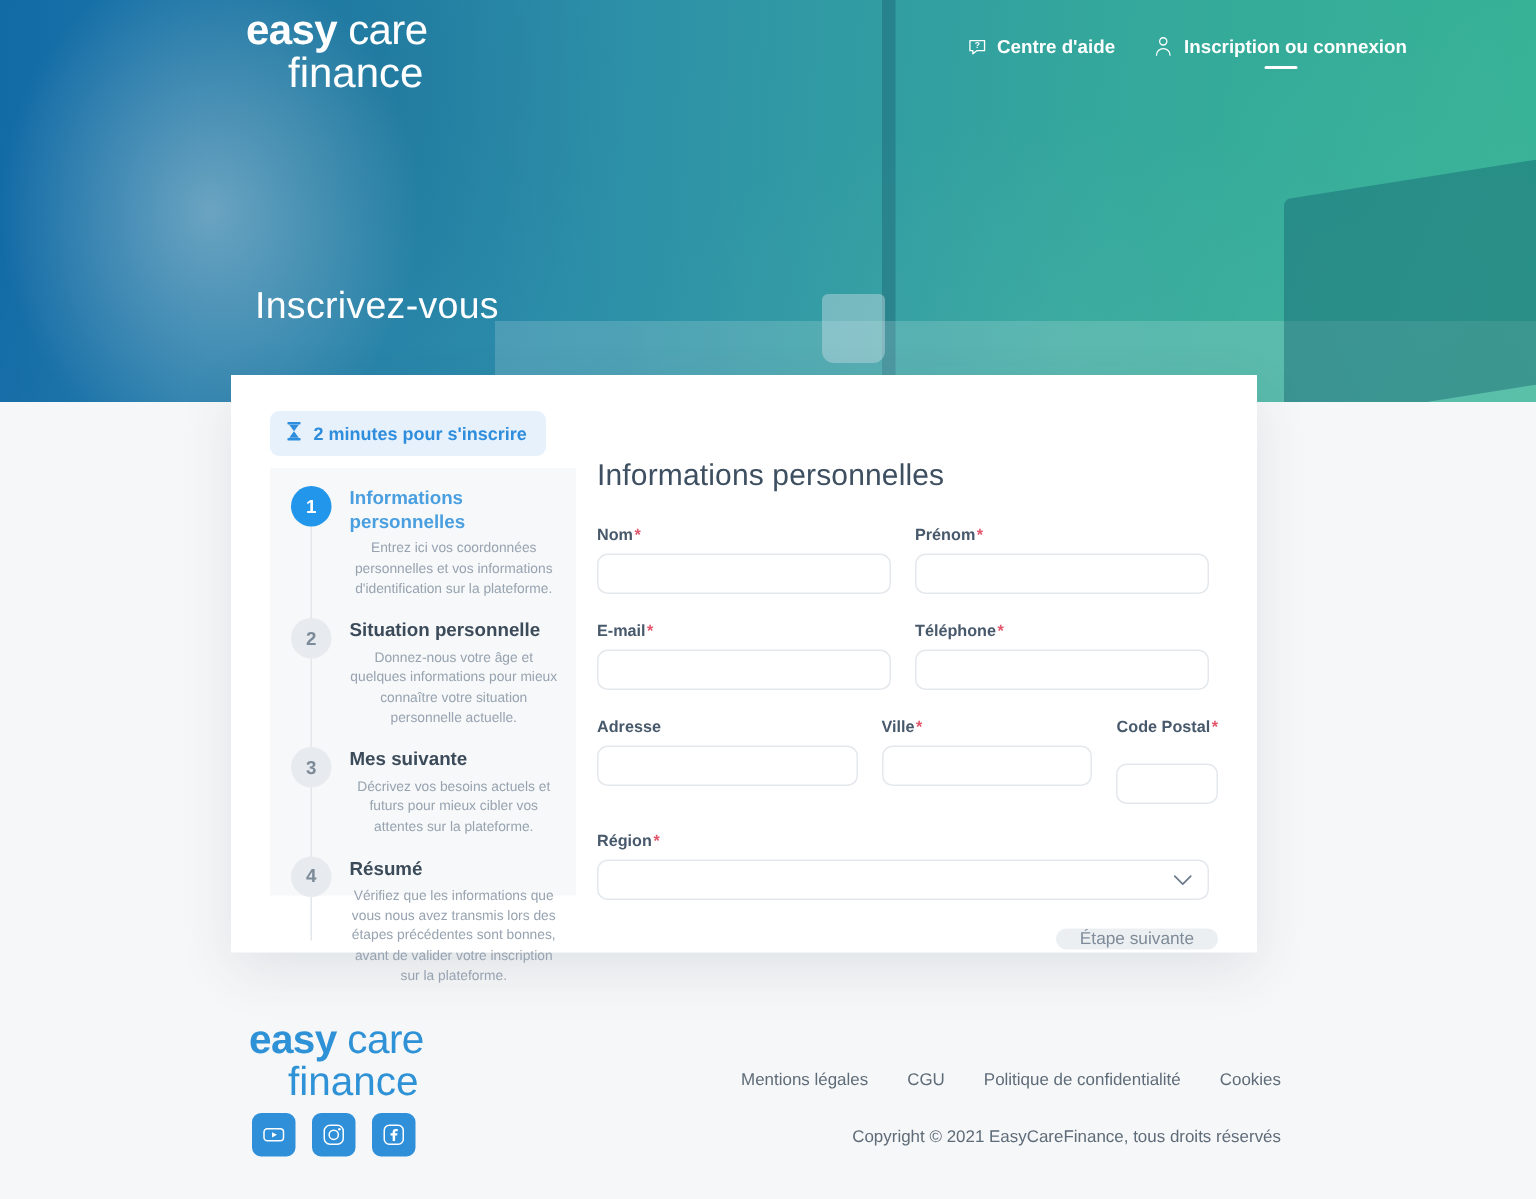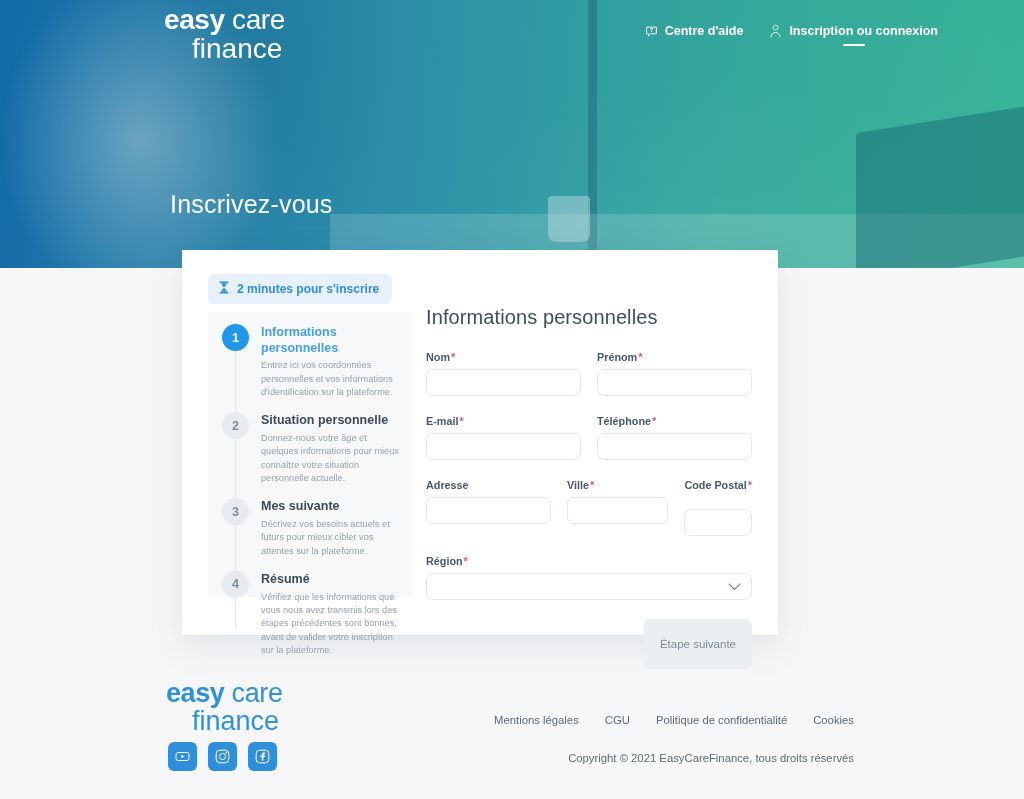--- a/index.html
+++ b/index.html
@@ -98,22 +98,22 @@
   }
 
   .hero-title {
     position: absolute; left: 170px; top: 190px;
     font-size: 25px; font-weight: 300; color: #ffffff;
     letter-spacing: .2px;
   }
 
   
   .card {
-    position: absolute; left: 182px; top: 250px;
-    width: 596px; height: 385px;
+    position: absolute; left: 154px; top: 250px;
+    width: 684px; height: 385px;
     background: #ffffff;
     box-shadow: 0 12px 34px rgba(35,60,85,.10);
   }
 
   .badge {
     position: absolute; left: 26px; top: 24px;
     display: inline-flex; align-items: center; gap: 8px;
     background: #e7f1fb; color: #2e8ddd;
     font-size: 12px; font-weight: 600;
     padding: 7px 13px 7px 11px;
@@ -141,20 +141,21 @@
     display: flex; align-items: center; justify-content: center;
     font-size: 12.5px; font-weight: 600;
   }
   .step.active .dot { background: #2196ea; color: #ffffff; }
   .step-body { padding-top: 1px; }
   .step-title { font-size: 12.5px; font-weight: 700; color: #3c4b5a; line-height: 1.25; }
   .step.active .step-title { color: #4a9fe0; font-weight: 600; }
   .step-desc {
     font-size: 9.2px; color: #97a3b0; line-height: 1.45; margin-top: 3px;
     max-width: 140px;
+    text-align: center;
   }
 
   
   .form { position: absolute; left: 244px; top: 56px; right: 26px; }
   .form-title {
     font-size: 20px; font-weight: 400; color: #3d4f60; letter-spacing: .1px;
     margin-bottom: 22px;
   }
   .row { display: flex; gap: 16px; margin-bottom: 19px; }
   .field { display: flex; flex-direction: column; }
@@ -181,21 +182,21 @@
     width: 100%;
   }
   .select { position: relative; display: flex; align-items: center; }
   .select .chev { position: absolute; right: 10px; top: 50%; transform: translateY(-50%); display:flex; }
 
   .actions { display: flex; justify-content: flex-end; margin-top: 18px; }
   .btn-next {
     background: #eceff2; color: #7e8b98;
     border: none; border-radius: 7px;
     font-family: inherit; font-size: 11.5px; font-weight: 400;
-    padding: 19px 16px; cursor: pointer;
+    padding: 1px 16px; cursor: pointer;
   }
 
   
   .footer { position: absolute; left: 0; top: 660px; width: 1024px; height: 139px; }
   .footer-brand {
     position: absolute; left: 166px; top: 20px;
     color: #2f92d6; line-height: 1.02;
   }
   .footer-brand .brand-line { font-size: 27px; }
   .footer-brand .brand-line-2 { font-size: 27px; padding-left: 26px; }

